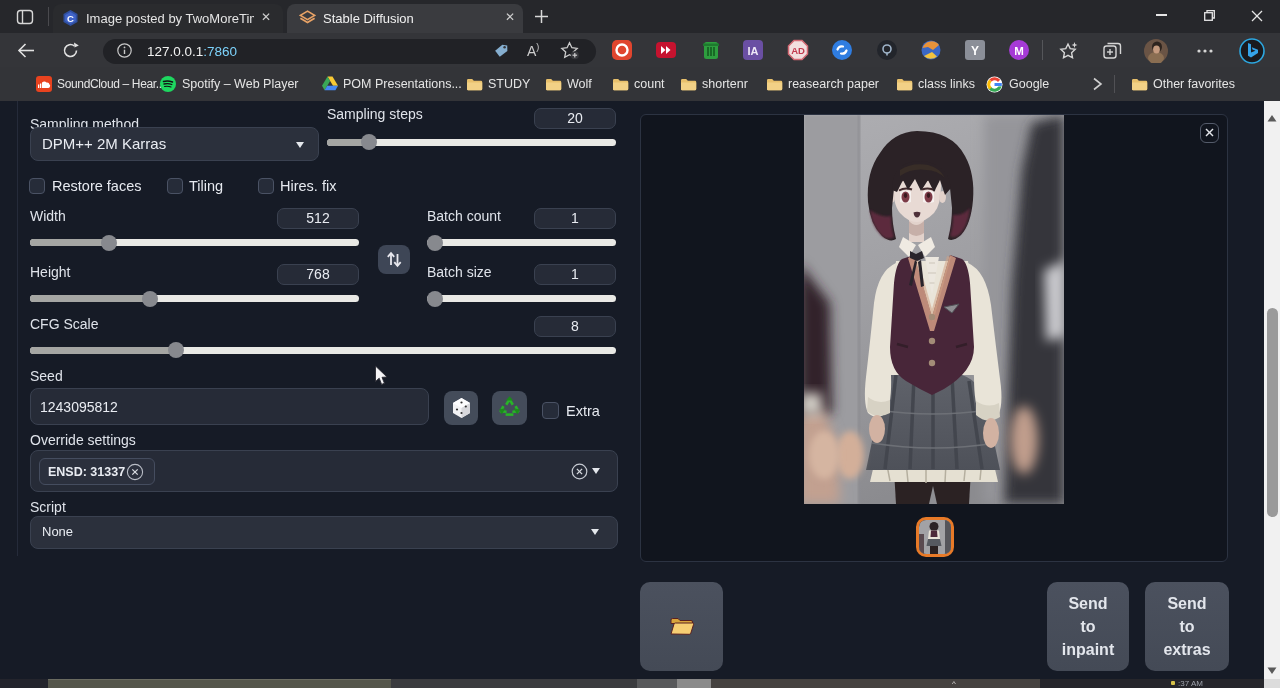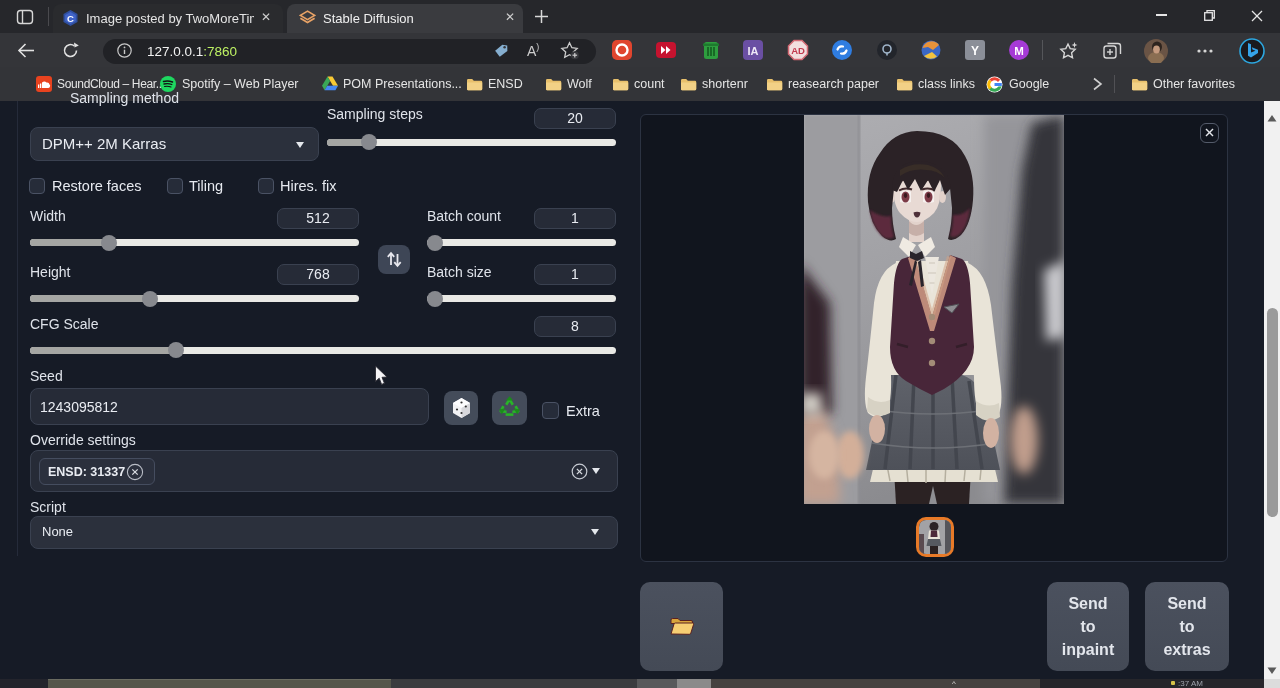--- a/index.html
+++ b/index.html
@@ -90,21 +90,21 @@
   <svg class="abs" style="left:62px;top:42px" width="17" height="17" viewBox="0 0 17 17">
     <path d="M14.5 8.5 A6 6 0 1 1 12.3 3.9" fill="none" stroke="#e2e2e2" stroke-width="1.6"></path>
     <polygon points="12,0.5 12.5,5.5 16.8,3.4" fill="#e2e2e2"></polygon>
   </svg>
   <div class="abs" id="urlpill"></div>
   <svg class="abs" style="left:117px;top:43px" width="15" height="15" viewBox="0 0 15 15">
     <circle cx="7.5" cy="7.5" r="6.7" fill="none" stroke="#c9c9c9" stroke-width="1.2"></circle>
     <line x1="7.5" y1="6.7" x2="7.5" y2="11" stroke="#c9c9c9" stroke-width="1.4"></line>
     <circle cx="7.5" cy="4.4" r="0.9" fill="#c9c9c9"></circle>
   </svg>
-  <div class="abs" style="left:147px;top:44px;font-size:13.5px;color:#f2f2f2;">127.0.0.1<span style="color:#bef264">:7860</span></div>
+  <div class="abs" style="left:147px;top:44px;font-size:13.5px;color:#f2f2f2;">127.0.0.1<span style="color:#7dd3fc">:7860</span></div>
 
   <svg class="abs" style="left:492px;top:42px" width="18" height="18" viewBox="0 0 20 20">
     <path d="M10.5 3 L16 3 L17 9 L9.5 16.5 L3.5 10.5 Z" fill="#85aecf" transform="rotate(8 10 10)"></path>
     <circle cx="14" cy="5.8" r="1.4" fill="#343539"></circle>
   </svg>
   <div class="abs" style="left:527px;top:42px;font-size:14px;color:#cdcdcd;">A<span style="font-size:9px;vertical-align:6px">)</span></div>
   <svg class="abs" style="left:560px;top:41px" width="19" height="19" viewBox="0 0 19 19">
     <path d="M9.5 1.8 L11.9 6.7 L17.2 7.4 L13.3 11.1 L14.3 16.4 L9.5 13.8 L4.7 16.4 L5.7 11.1 L1.8 7.4 L7.1 6.7 Z" fill="none" stroke="#cdcdcd" stroke-width="1.3"></path>
     <circle cx="14.8" cy="14.2" r="4" fill="#37383c"></circle>
     <line x1="14.8" y1="11.9" x2="14.8" y2="16.5" stroke="#cdcdcd" stroke-width="1.2"></line>
@@ -210,21 +210,21 @@
   <div class="abs bktxt" style="left:182px;">Spotify – Web Player</div>
   <svg class="abs" style="left:322px;top:76px" width="16" height="15" viewBox="0 0 16 15">
     <polygon points="5.5,0.5 10.5,0.5 16,9.8 11,9.8" fill="#f9c934"></polygon>
     <polygon points="5.5,0.5 0,9.8 2.6,14.3 8.1,5" fill="#3aa757"></polygon>
     <polygon points="2.6,14.3 13.4,14.3 16,9.8 5.2,9.8" fill="#4688f4"></polygon>
   </svg>
   <div class="abs bktxt" style="left:343px;">POM Presentations...</div>
   <svg class="abs fold" style="left:466px;">
       <use href="#folder"></use>
     </svg>
-  <div class="abs bktxt" style="left:488px;">ENSD</div>
+  <div class="abs bktxt" style="left:488px;">STUDY</div>
   <svg class="abs fold" style="left:545px;">
       <use href="#folder"></use>
     </svg>
   <div class="abs bktxt" style="left:567px;">Wolf</div>
   <svg class="abs fold" style="left:612px;">
       <use href="#folder"></use>
     </svg>
   <div class="abs bktxt" style="left:634px;">count</div>
   <svg class="abs fold" style="left:680px;">
       <use href="#folder"></use>
@@ -260,21 +260,21 @@
   </svg>
 
   <svg class="abs" style="left:1090px;top:77px" width="14" height="14" viewBox="0 0 14 14">
     <polyline points="4,1.5 11,7 4,12.5" fill="none" stroke="#cfcfcf" stroke-width="1.6"></polyline>
   </svg>
   <div class="abs" style="left:1114px;top:75px;width:1px;height:18px;background:#515155"></div>
 
   <div class="abs" id="content"></div>
   <div class="abs" style="left:17px;top:101px;width:1px;height:455px;background:#252b3a"></div>
 
-  <div class="lbl" style="left:30px;top:90px;margin-left:40px;">Sampling method</div>
+  <div class="lbl" style="left:30px;top:116px;">Sampling method</div>
   <div class="box" style="left:30px;top:127px;width:289px;height:34px;background:#2b303c;"></div>
   <div class="abs" style="left:42px;top:135px;font-size:15px;color:#e9ecf2;font-weight:500;">DPM++ 2M Karras</div>
   <div class="caret" style="left:296px;top:141.5px;"></div>
   <div class="lbl" style="left:327px;top:106px;">Sampling steps</div>
   <div class="box num" style="left:534px;top:108px;width:82px;height:21px;line-height:19px;">20</div>
   <div class="track" style="left:327px;top:138.5px;width:289px;"></div>
   <div class="fill" style="left:327px;top:138.5px;width:42px;"></div>
   <div class="handle" style="left:361px;top:134px;"></div>
 
   <div class="cb" style="left:29px;top:178px;"></div>

